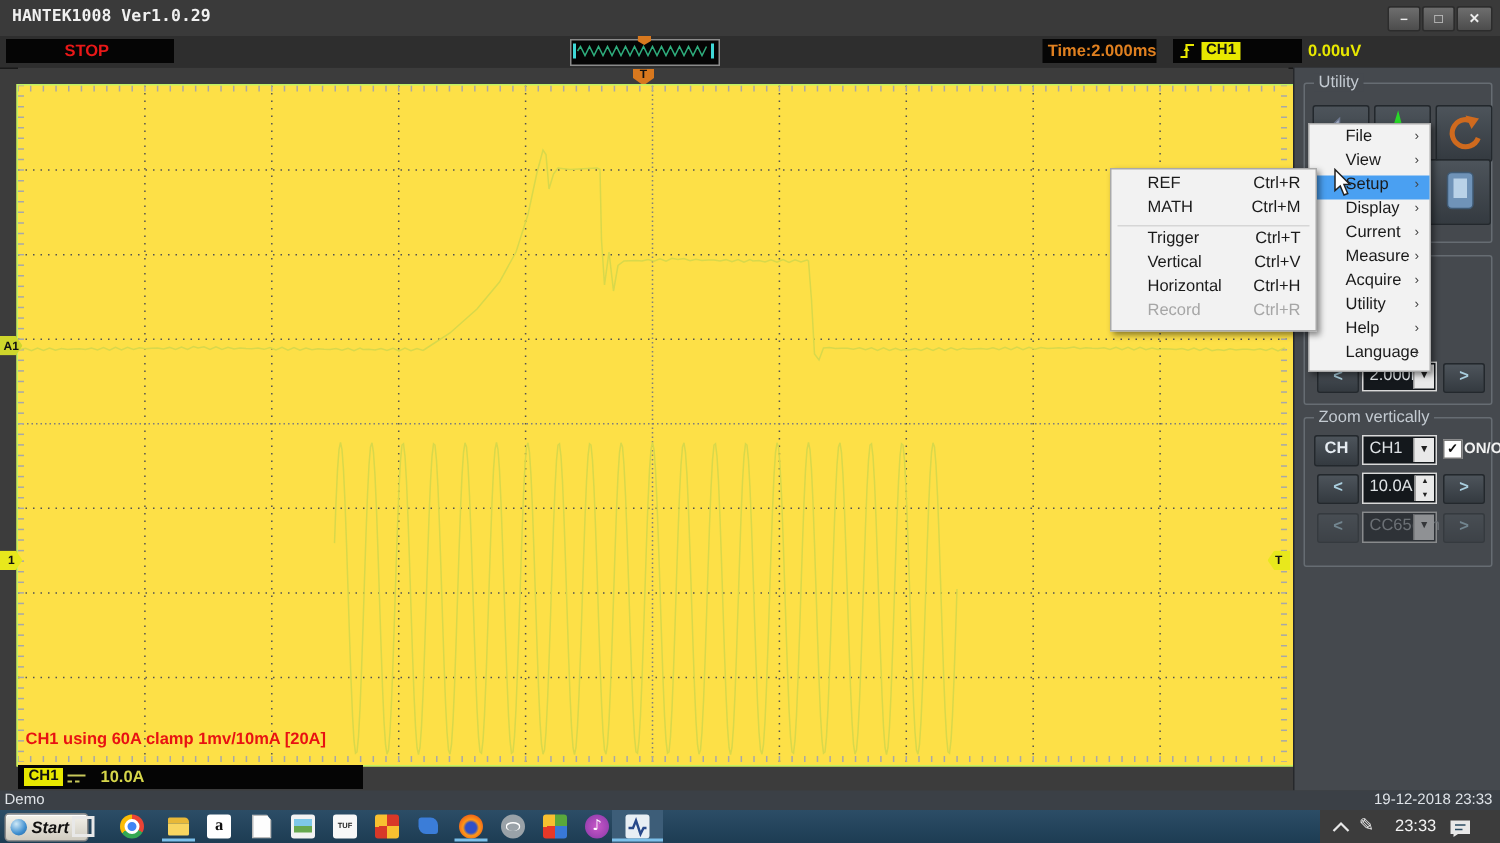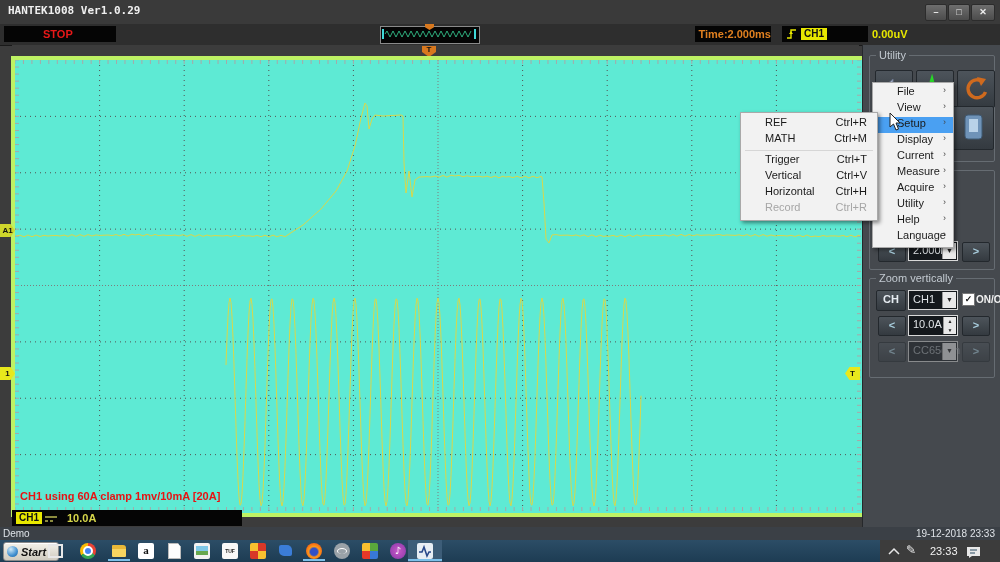--- a/index.html
+++ b/index.html
@@ -14,21 +14,21 @@
     font:bold 9px "Liberation Sans",sans-serif;text-align:center;line-height:14px;border-radius:2px;}
   
   .toolbar{left:0;top:24px;width:1000px;height:21px;background:#2e2e2e;border-bottom:1px solid #191919;}
   .blackbox{background:#050505;height:16px;top:2px;}
   .stop-text{color:#e81818;font:bold 11px "Liberation Sans",sans-serif;line-height:16px;padding-left:6px;margin-left:33px;}
   .time-text{color:#e08020;font:bold 11px "Liberation Sans",sans-serif;line-height:16px;text-align:right;width:100%;}
   .ch-badge{background:#e8e800;color:#111;font:bold 10px "Liberation Sans",sans-serif;padding:0 3px;line-height:12px;display:inline-block;}
   .trig-val{color:#e8e800;font:bold 11px "Liberation Sans",sans-serif;margin-left:44px;}
   
   .topruler{left:12px;top:45px;width:847px;height:12px;background:#3c3c3c;}
-  .scope-frame{left:11px;top:56px;width:848px;height:453px;background:#5eead4;border:4px solid #bef264;}
+  .scope-frame{left:11px;top:56px;width:848px;height:453px;background:#fde047;border:1px solid #bef264;padding-left:34px;}
   .marker{font:bold 8px "Liberation Sans",sans-serif;color:#111;text-align:center;}
   .pent-right{clip-path:polygon(0 0,70% 0,100% 50%,70% 100%,0 100%);}
   .pent-left{clip-path:polygon(100% 0,30% 0,0 50%,30% 100%,100% 100%);}
   .pent-down{clip-path:polygon(0 0,100% 0,100% 55%,50% 100%,0 55%);}
   .red-note{color:#e81212;font:bold 11px "Liberation Sans",sans-serif;}
   .chanstrip{left:12px;top:510px;width:230px;height:16px;background:#050505;}
   .scale-text{color:#d6d64a;font:bold 11px "Liberation Sans",sans-serif;}
   
   .rpanel{left:862px;top:45px;width:138px;height:482px;background:#45494e;border-left:1px solid #26282b;}
   .groupbox{border:1px solid #666c72;border-radius:2px;}

